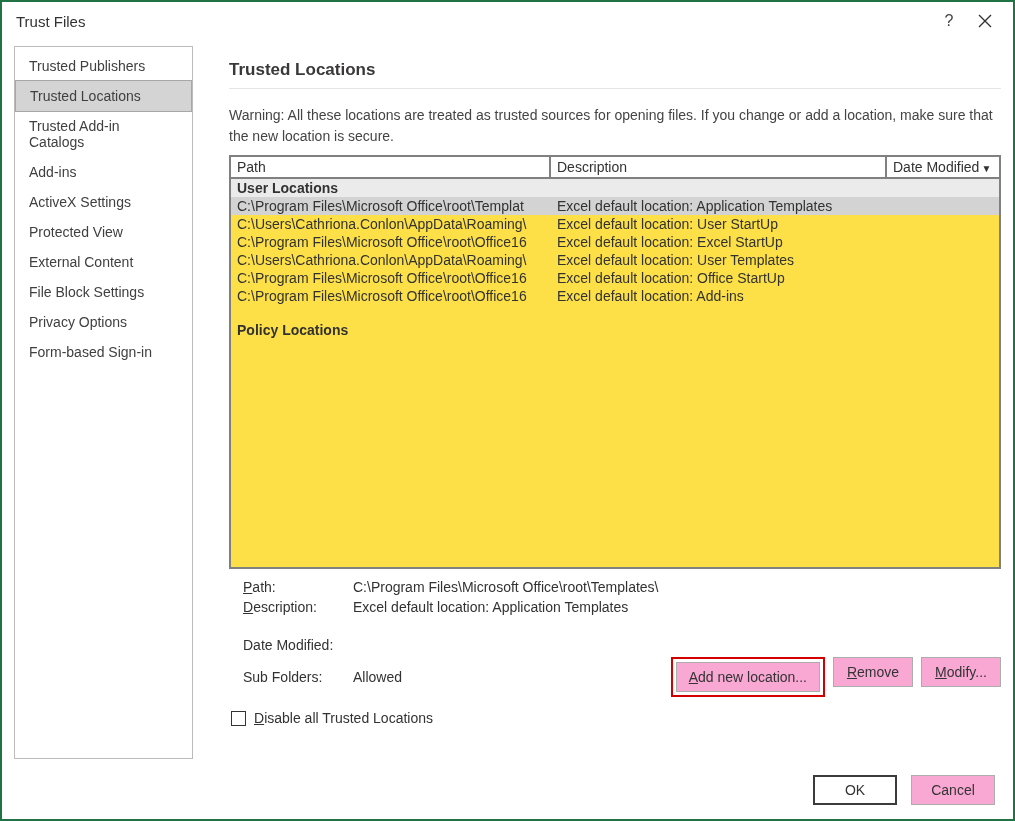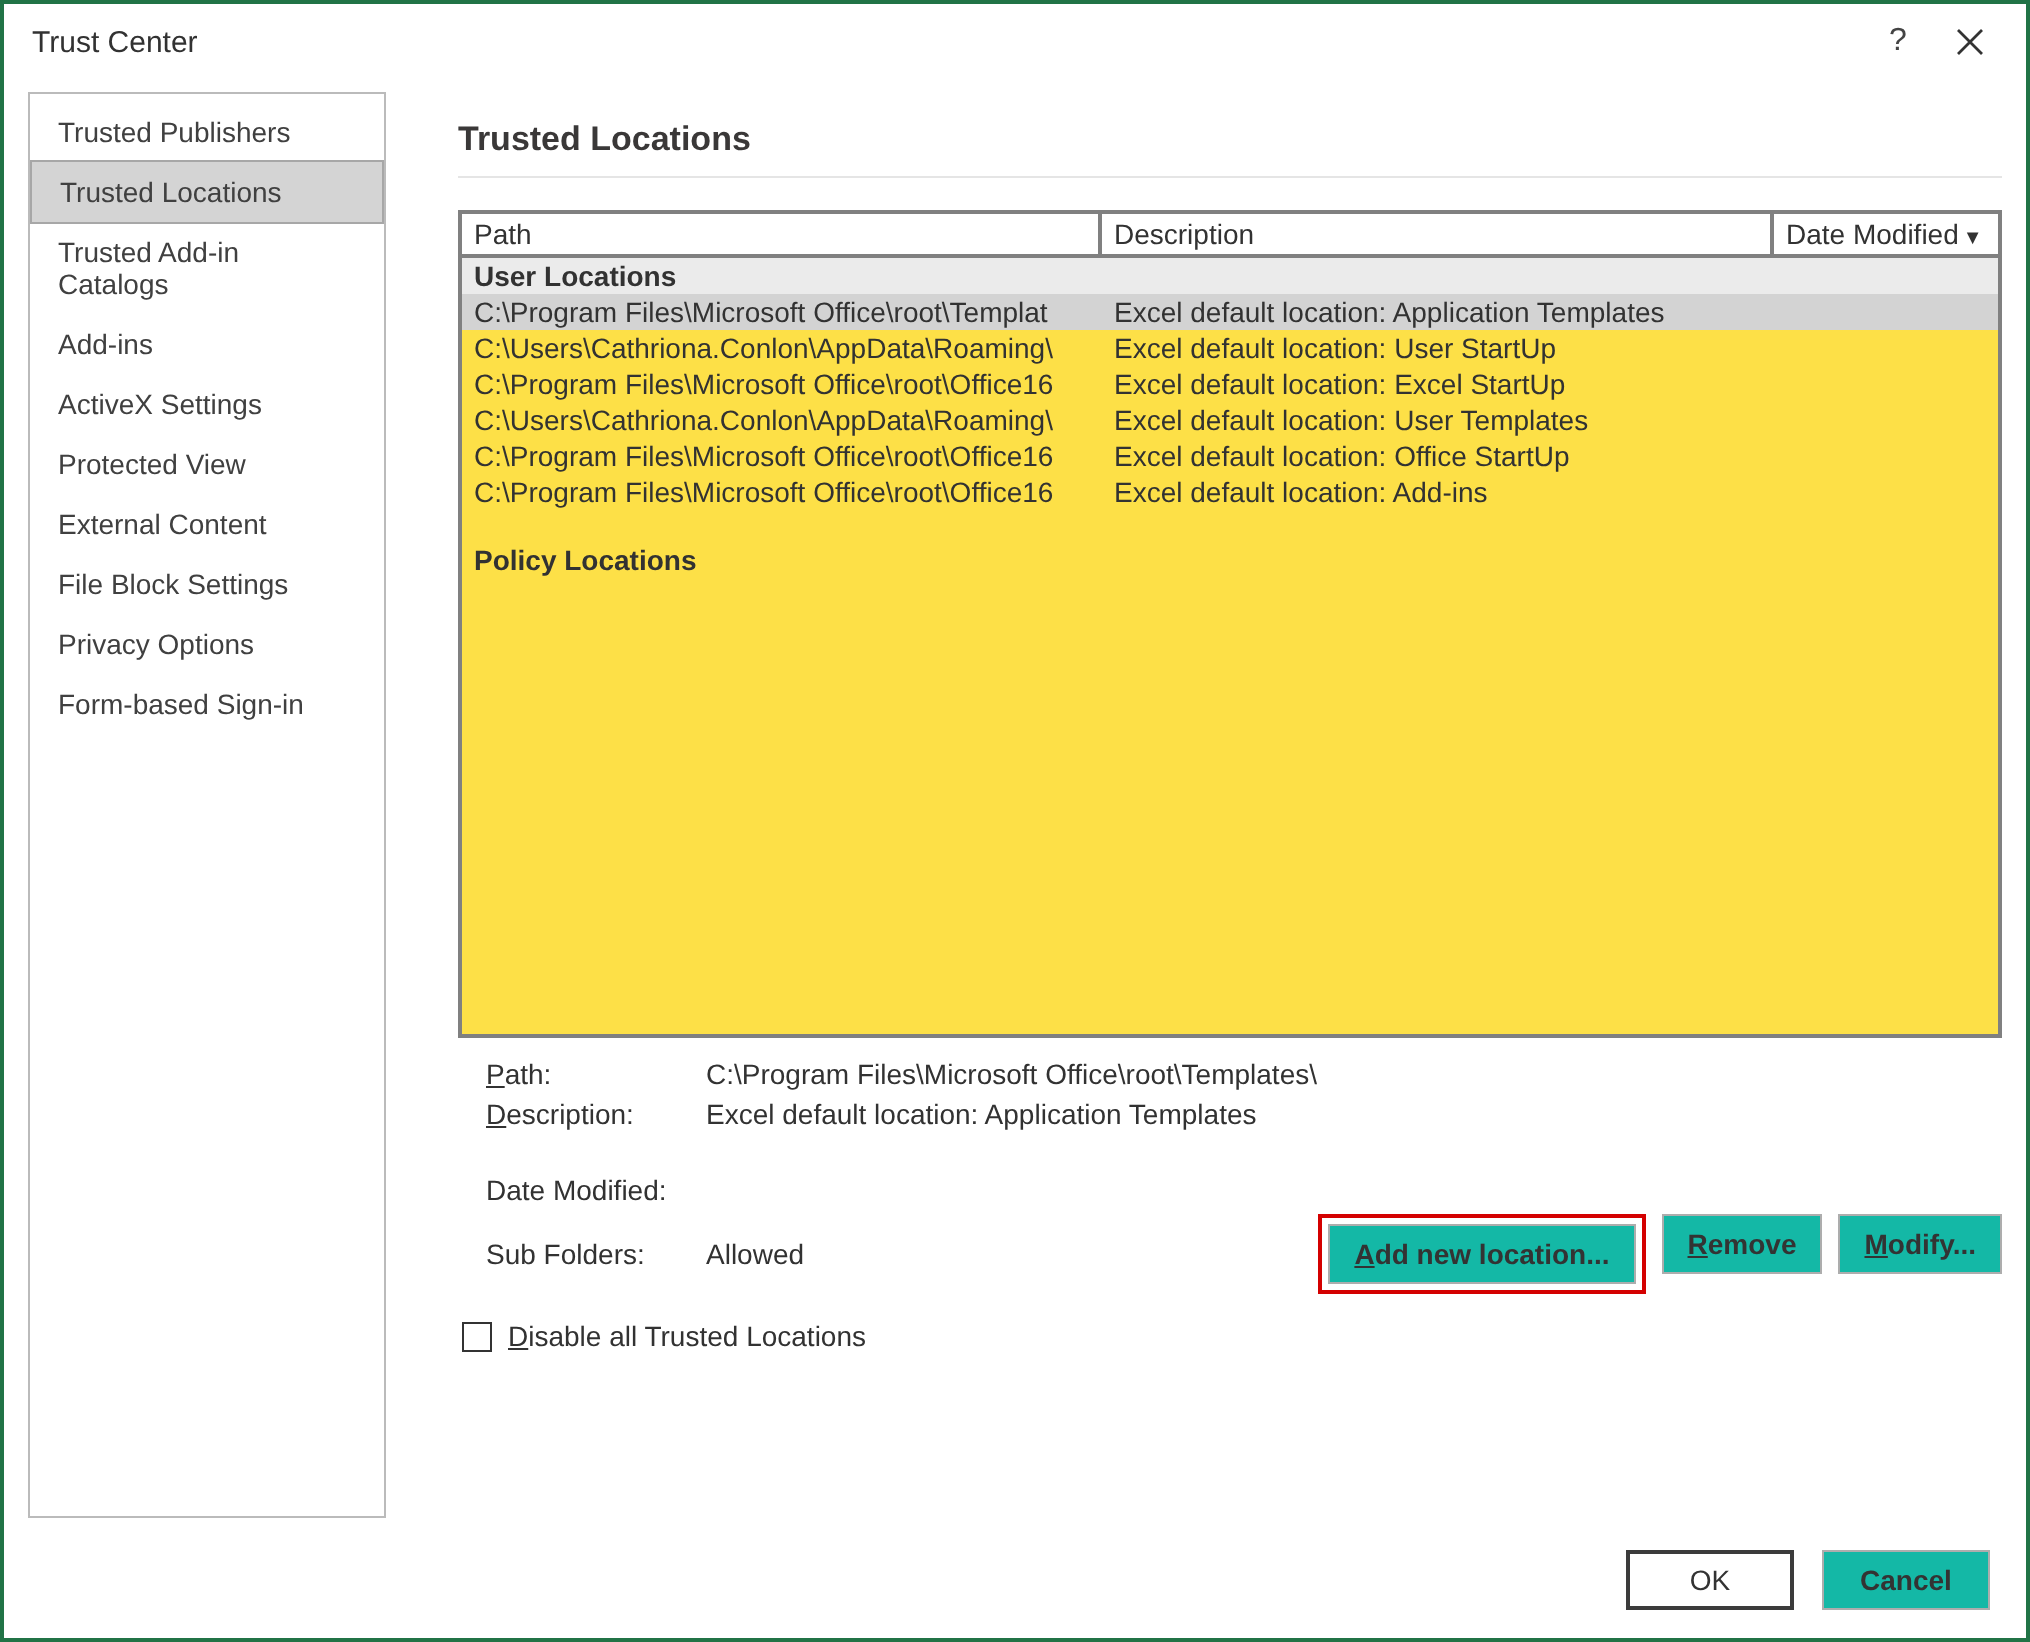--- a/index.html
+++ b/index.html
@@ -133,29 +133,28 @@
   .action-row {
     display: flex;
     justify-content: flex-end;
     gap: 8px;
     margin-top: 4px;
   }
   .btn {
     min-width: 80px;
     height: 30px;
     padding: 0 12px;
-    background: #14b8a6;
+    background: #f9a8d4;
     border: 1px solid #adadad;
     font-size: 14px;
     color: #333;
     display: inline-flex;
     align-items: center;
     justify-content: center;
     cursor: default;
-    font-weight: bold;
   }
   .btn-highlight-wrap {
     border: 2px solid #d40000;
     padding: 3px;
     display: inline-flex;
   }
   .checks {
     margin-top: 6px;
   }
   .check-row {
@@ -178,21 +177,21 @@
   }
   .footer .btn { width: 84px; text-align: center; }
   .footer .btn.primary { border: 2px solid #3b3b3b; background:#fff; font-weight:400;}
 </style>
 </head>
 <body>
 
 <div class="window">
 
   <div class="titlebar">
-    <div class="title">Trust Center</div>
+    <div class="title">Trust Files</div>
     <div class="tb-btn">?</div>
     <div class="tb-btn close">
       <svg width="14" height="14" viewBox="0 0 14 14">
           <path d="M1 1 L13 13 M13 1 L1 13" stroke="#333" stroke-width="1.4" fill="none"></path>
         </svg>
     </div>
   </div>
 
   <div class="body">
 
@@ -205,20 +204,21 @@
       <div class="sidebar-item">Protected View</div>
       <div class="sidebar-item">External Content</div>
       <div class="sidebar-item">File Block Settings</div>
       <div class="sidebar-item">Privacy Options</div>
       <div class="sidebar-item">Form-based Sign-in</div>
     </div>
 
     <div class="main">
       <div class="main-heading">Trusted Locations</div>
       <div class="hr"></div>
+      <div class="warning">Warning: All these locations are treated as trusted sources for opening files.  If you change or add a location, make sure that the new location is secure.</div>
 
       <div class="grid">
         <div class="grid-header">
           <div class="col col-path">Path</div>
           <div class="col col-desc">Description</div>
           <div class="col col-date"><span>Date Modified</span><span class="caret">▼</span></div>
         </div>
         <div class="grid-body">
           <div class="section-row">User Locations</div>
           <div class="data-row selected">

